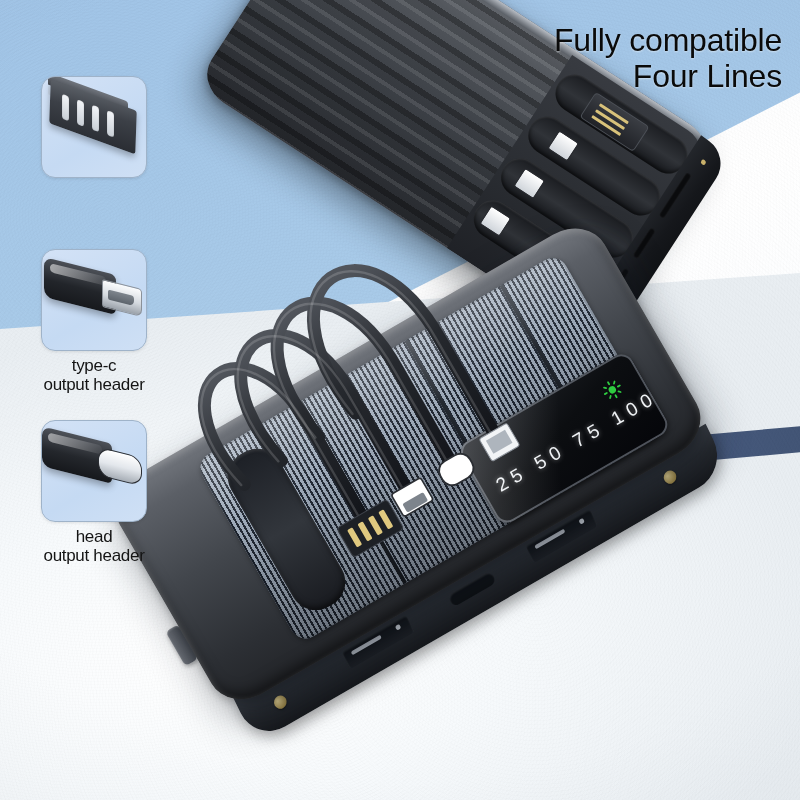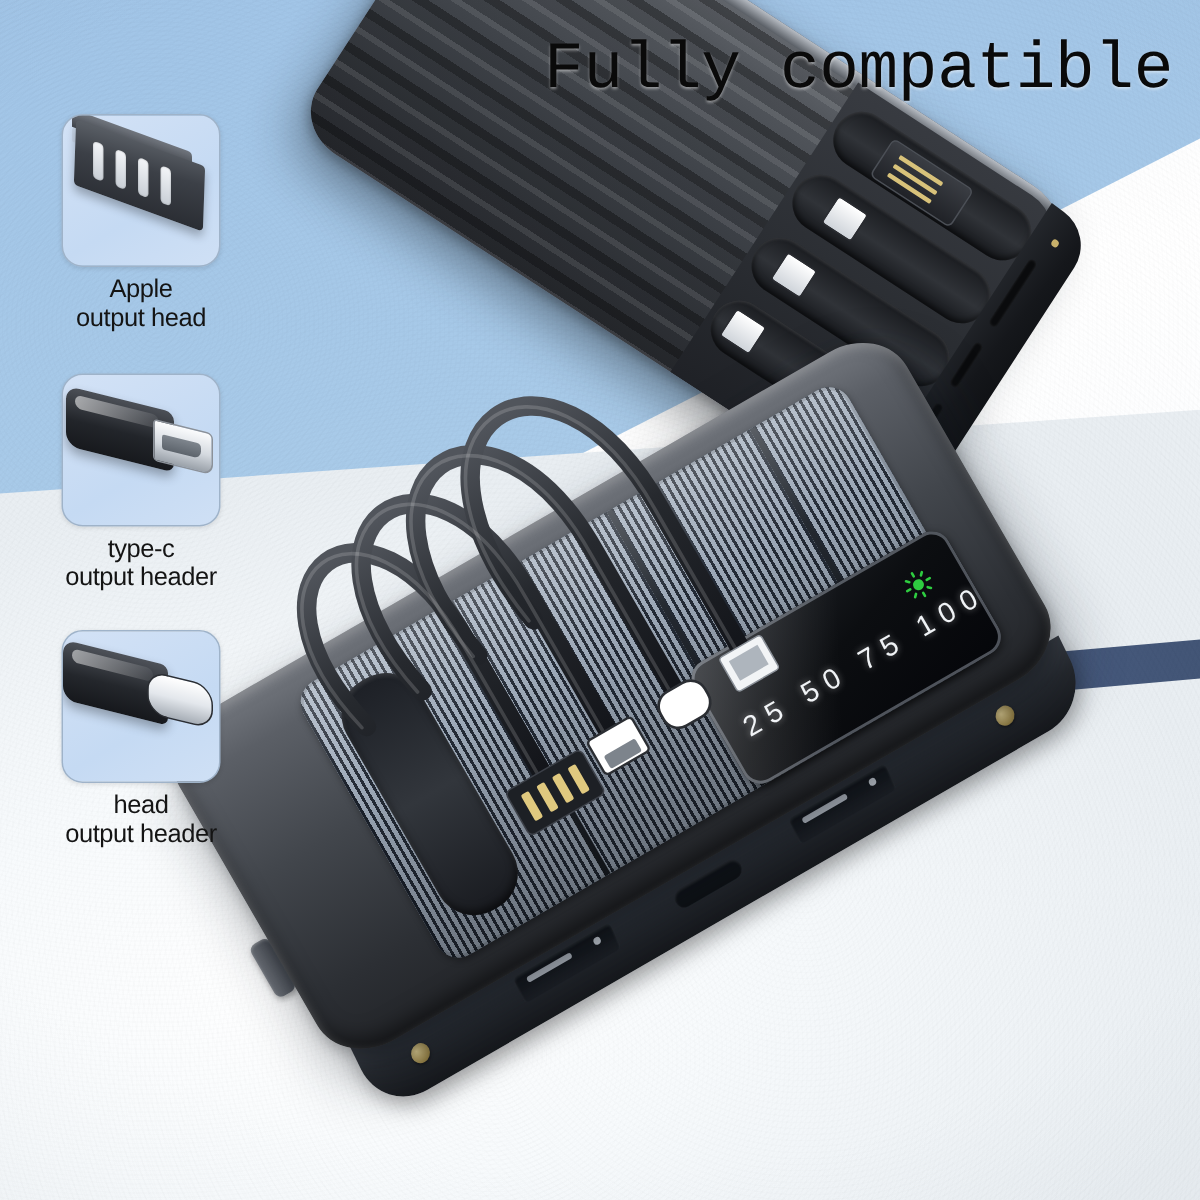--- a/index.html
+++ b/index.html
@@ -56,26 +56,25 @@
     position:absolute;inset:0;
     background:radial-gradient(ellipse 120% 95% at 50% 45%, rgba(255,255,255,0) 55%, rgba(120,130,140,.10) 100%);
   }
 
   
   .headline{
     position:absolute;
     right:18px;top:22px;
     text-align:right;
     color:#0a0a0a;
-    font-size:44px;
+    font-size:32px;
     line-height:1.14;
     font-weight:400;
     letter-spacing:-.2px;
     text-shadow:0 1px 2px rgba(255,255,255,.45);
-    font-family:Liberation Mono, monospace;
   }
   .headline div{white-space:nowrap;}
 
   
   .feature{
     position:absolute;
     left:34px;
     width:120px;
     text-align:center;
   }
@@ -554,38 +553,35 @@
 
       <g transform="translate(354,140)">
         <rect x="0" y="0" width="32" height="26" rx="2.5" fill="#f2f4f6" stroke="#8b9199"></rect>
         <rect x="5" y="5" width="22" height="15" fill="#aeb5bd"></rect>
       </g>
     </svg>
   </div>
 
   <div class="headline">
     <div>Fully compatible</div>
+    <div>Four Lines</div>
   </div>
 
   <div class="feature" style="top:76px;">
     <div class="thumb">
       <div class="conn usba-tab"></div>
       <div class="conn usba-top"></div>
       <div class="conn usba-body"></div>
       <div class="conn usba-pins">
           <i></i>
           <i></i>
           <i></i>
           <i></i>
         </div>
     </div>
-    <div class="cap">
-      <span>Apple</span>
-      <span>output head</span>
-    </div>
   </div>
 
   <div class="feature" style="top:249px;">
     <div class="thumb">
       <div class="conn micro-shell"></div>
       <div class="conn micro-gloss"></div>
       <div class="conn micro-tip"></div>
     </div>
     <div class="cap">
       <span>type-c</span>

